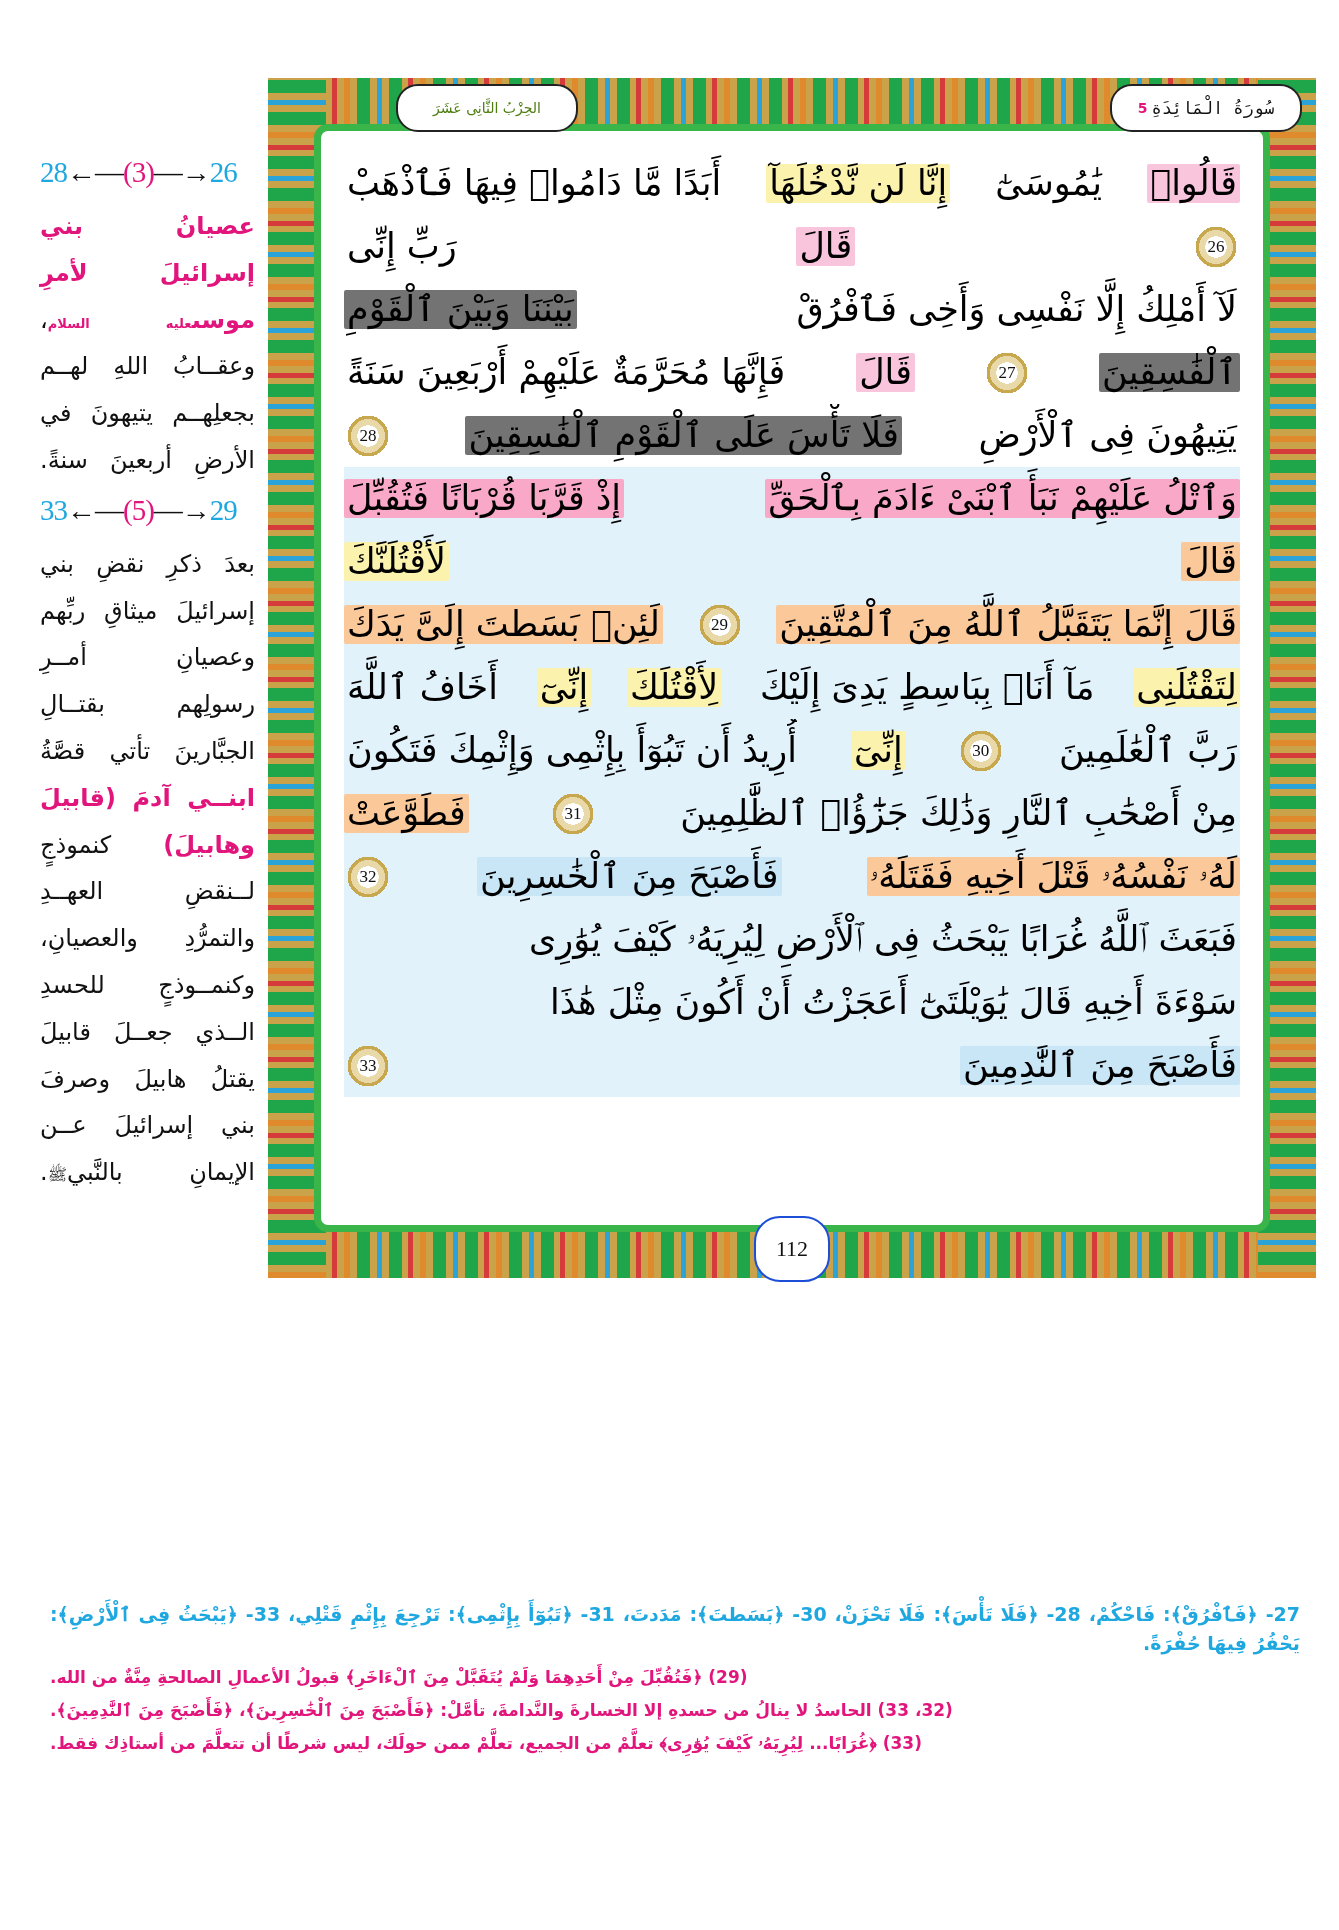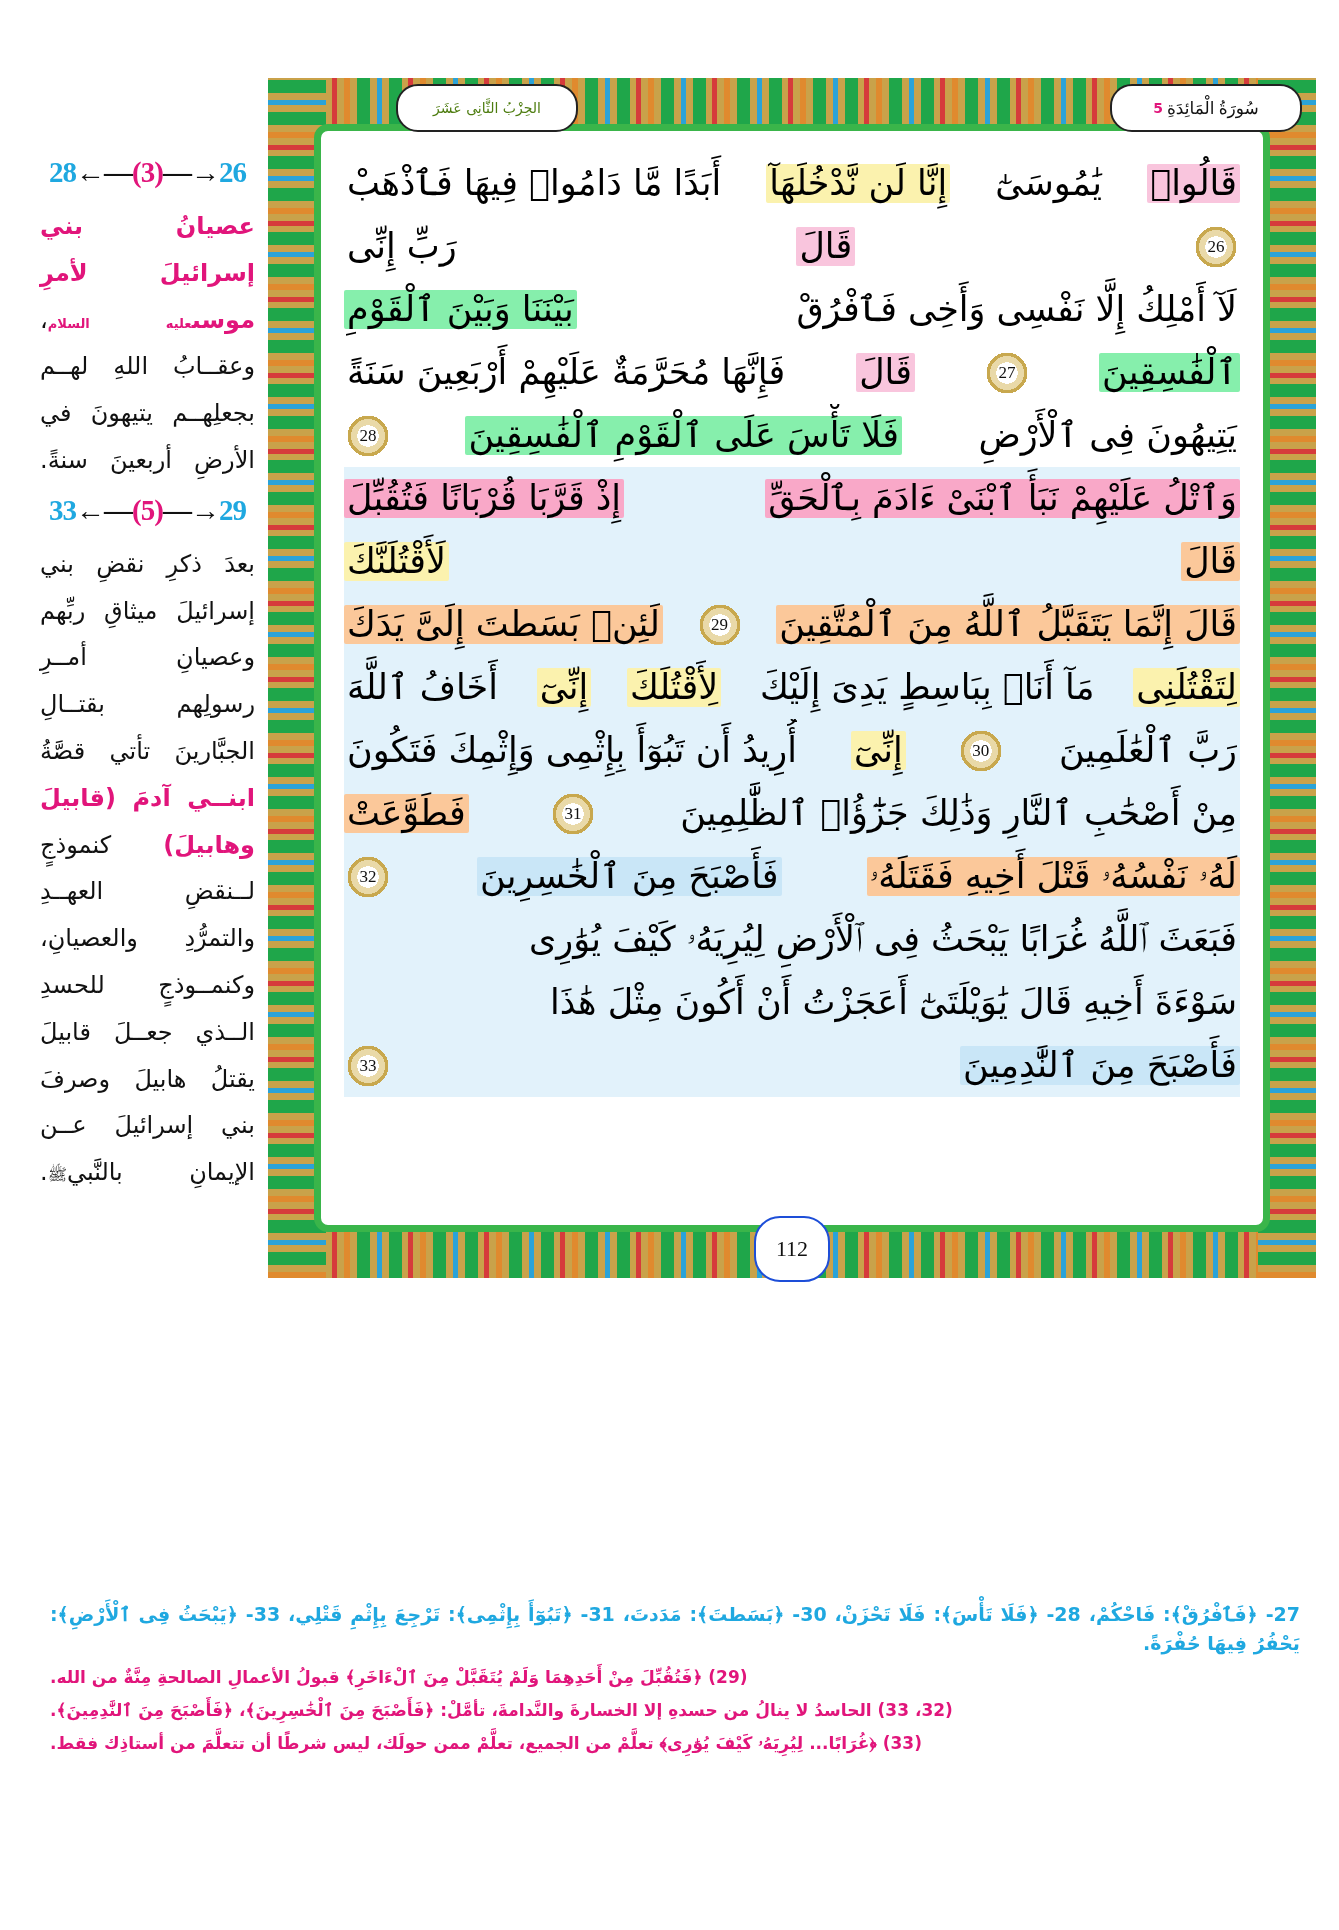--- a/index.html
+++ b/index.html
@@ -82,21 +82,21 @@
     border:2px solid #222;
     border-radius:22px;
     height:48px;
     display:flex;align-items:center;justify-content:center;
     z-index:6;
     padding:0 12px;
     box-sizing:border-box;
   }
   .cart-surah{right:14px;top:6px;width:192px;}
   .cart-hizb{left:128px;top:6px;width:182px;}
-  .cart-surah .txt{font-size:17px;color:#111;white-space:nowrap;font-family:Liberation Serif, serif;}
+  .cart-surah .txt{font-size:17px;color:#111;white-space:nowrap;font-family:Liberation Mono, monospace;}
   .cart-surah .num{color:#e1157b;font-size:14px;margin-right:4px;font-weight:700;}
   .cart-hizb .txt{font-size:14px;color:#4d7c0f;white-space:nowrap;}
 
   
   .pagenum{
     position:absolute;
     left:50%;transform:translateX(-50%);
     bottom:-4px;
     width:72px;height:62px;
     background:#ffffff;
@@ -127,21 +127,21 @@
     color:#000;
     font-family:"DejaVu Sans","Liberation Serif",serif;
     white-space:nowrap;
     overflow:hidden;
   }
   .aline .seg{padding:2px 3px;border-radius:2px;}
 
   
   .hl-yellow{background:#fbf2ae;}
   .hl-pink{background:#f9c5dd;}
-  .hl-gray{background:#86efac;}
+  .hl-gray{background:#737373;}
   .hl-orange{background:#fbc89a;}
   .hl-rose{background:#f9a8c8;}
   .hl-blue{background:#c9e6f7;}
   .hl-none{background:transparent;}
 
   .band-lightblue{background:#e2f2fb;}
 
   .ayah-mark{
     display:inline-block;
     min-width:40px;height:40px;
@@ -158,24 +158,24 @@
 
   
   .sidebar{
     position:absolute;
     left:40px;top:150px;
     width:215px;
     text-align:justify;
     direction:rtl;
   }
   .sb-head{
-    text-align:center;
+    text-align:left;
     font-family:"Liberation Serif",serif;
     font-size:29px;
-    font-weight:700;
+    font-weight:400;
     margin:6px 0 14px 0;
     letter-spacing:-1px;
     direction:ltr;
   }
   .sb-head .blue{color:#1fa8e0;}
   .sb-head .magenta{color:#e1157b;}
   .sb-head .blk{color:#111;}
   .sb-body{
     font-size:24px;
     line-height:1.95;

